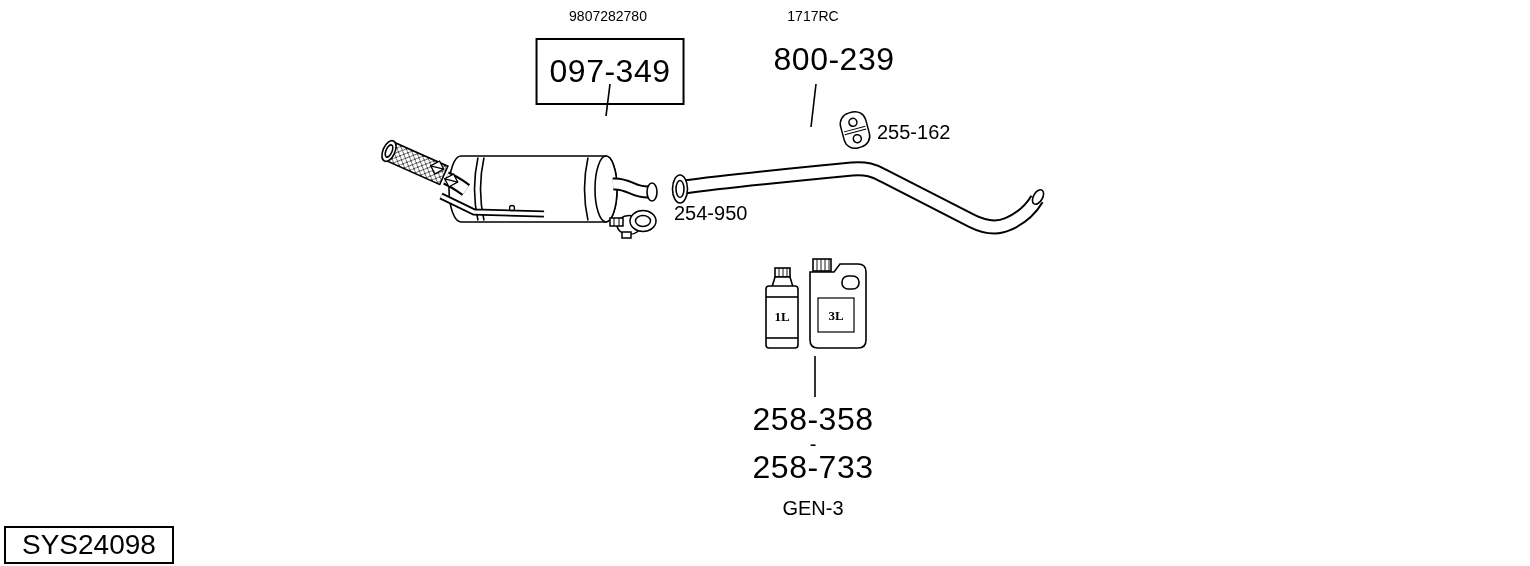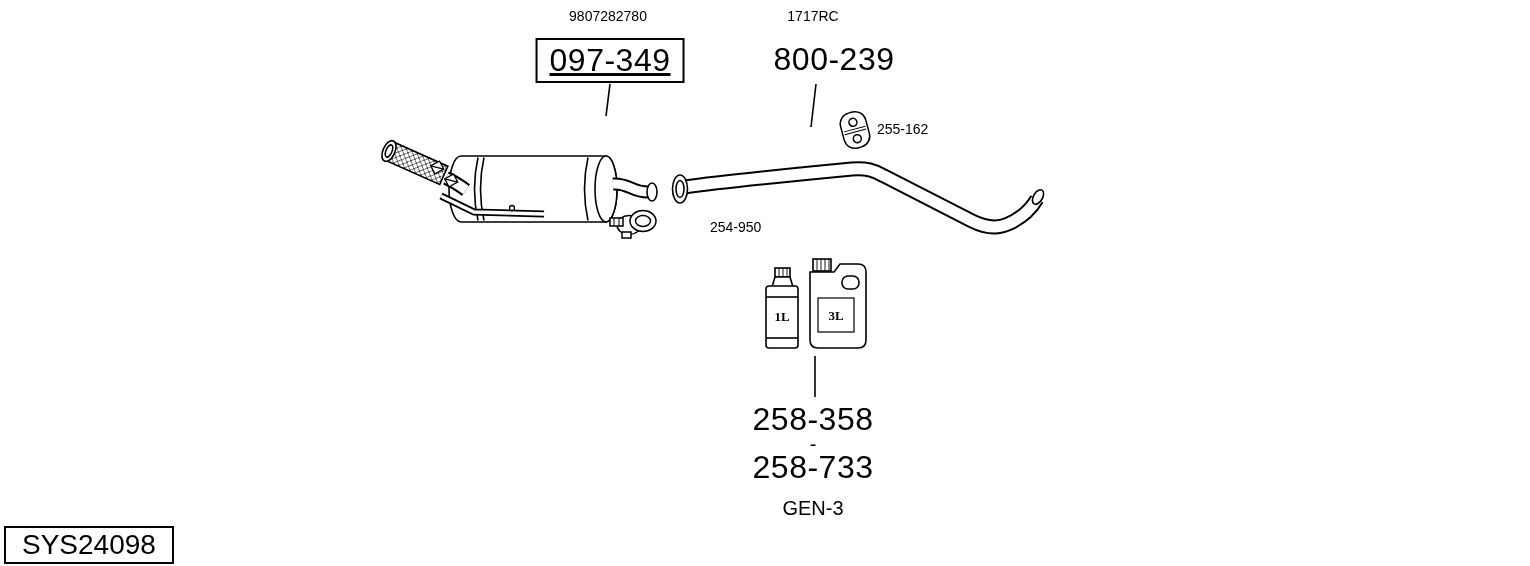--- a/index.html
+++ b/index.html
@@ -9,24 +9,24 @@
     height: 566px;
     background: #ffffff;
     color: #000;
     font-family: "Liberation Sans", sans-serif;
     overflow: hidden;
   }
   .abs { position: absolute; white-space: nowrap; }
   .ctr { transform: translateX(-50%); }
   .ref     { font-size: 14px; }
   .part-lg { font-size: 32px; letter-spacing: 0.5px; }
-  .part-md { font-size: 14px; }
+  .part-md { font-size: 20px; }
   .sep     { font-size: 20px; }
   .spec    { font-size: 20px; }
-  .boxed   { border: 2px solid #000; padding: 2px 12px; text-decoration: underline; }
+  .boxed   { border: 2px solid #000; padding: 13px 12px; }
   .sysbox  { border: 2px solid #000; padding: 1px 16px; font-size: 28px; }
   svg.art { position: absolute; left: 0; top: 0; }
   svg.art text {
     font-family: "Liberation Serif", serif;
     font-weight: bold;
     font-size: 13px;
     fill: #000;
     stroke: none;
   }
 </style>
@@ -127,21 +127,21 @@
   <div class="abs ctr ref" style="left:608px; top:8px;">9807282780</div>
 
   <div class="abs ctr part-lg boxed" style="left:610px; top:38px;">097-349</div>
 
   <div class="abs ctr ref" style="left:813px; top:8px;">1717RC</div>
 
   <div class="abs ctr part-lg" style="left:813px; top:41px;margin-left:21px;">800-239</div>
 
   <div class="abs part-md" style="left:877px; top:121px;">255-162</div>
 
-  <div class="abs part-md" style="left:674px; top:219px;margin-left:36px;">254-950</div>
+  <div class="abs part-md" style="left:674px; top:202px;">254-950</div>
 
   <div class="abs ctr part-lg" style="left:813px; top:401px;">258-358</div>
 
   <div class="abs ctr sep" style="left:813px; top:433px;">-</div>
 
   <div class="abs ctr part-lg" style="left:813px; top:449px;">258-733</div>
 
   <div class="abs ctr spec" style="left:813px; top:497px;">GEN-3</div>
 
   <div class="abs sysbox" style="left:4px; top:526px;">SYS24098</div>

